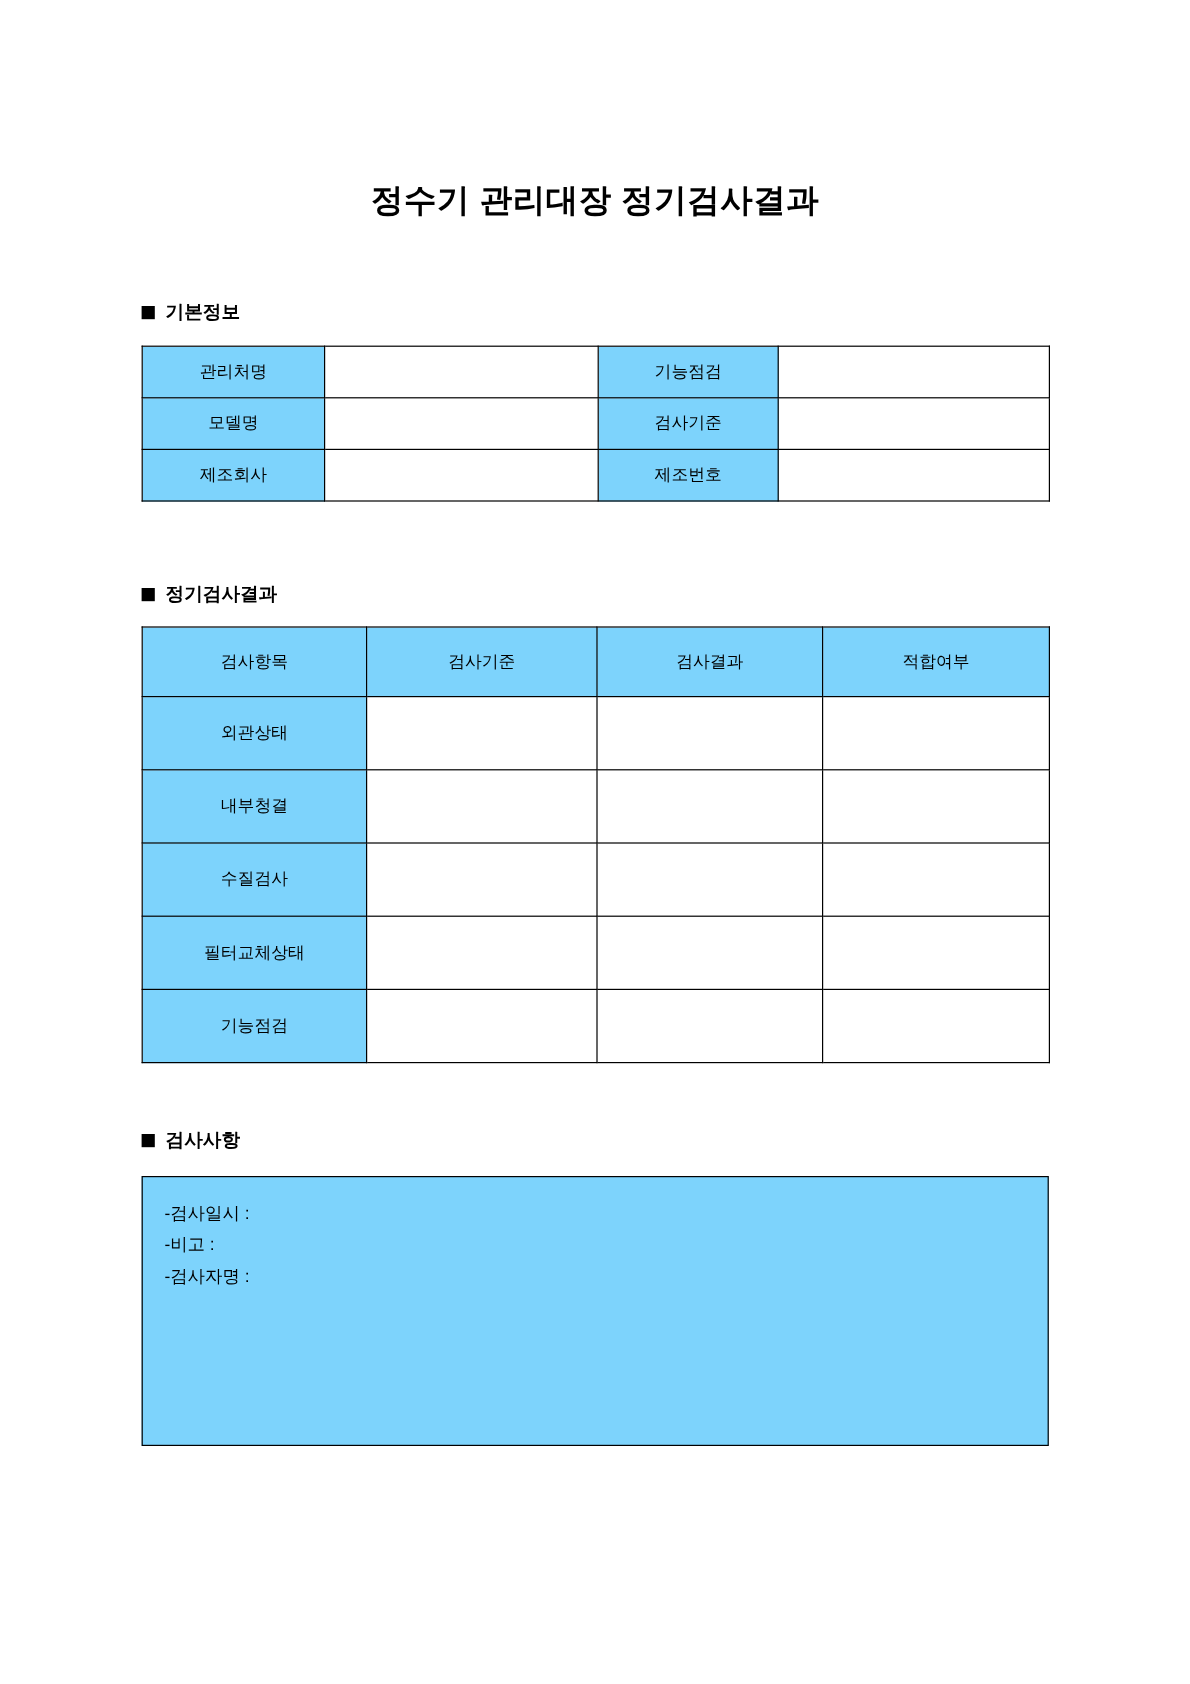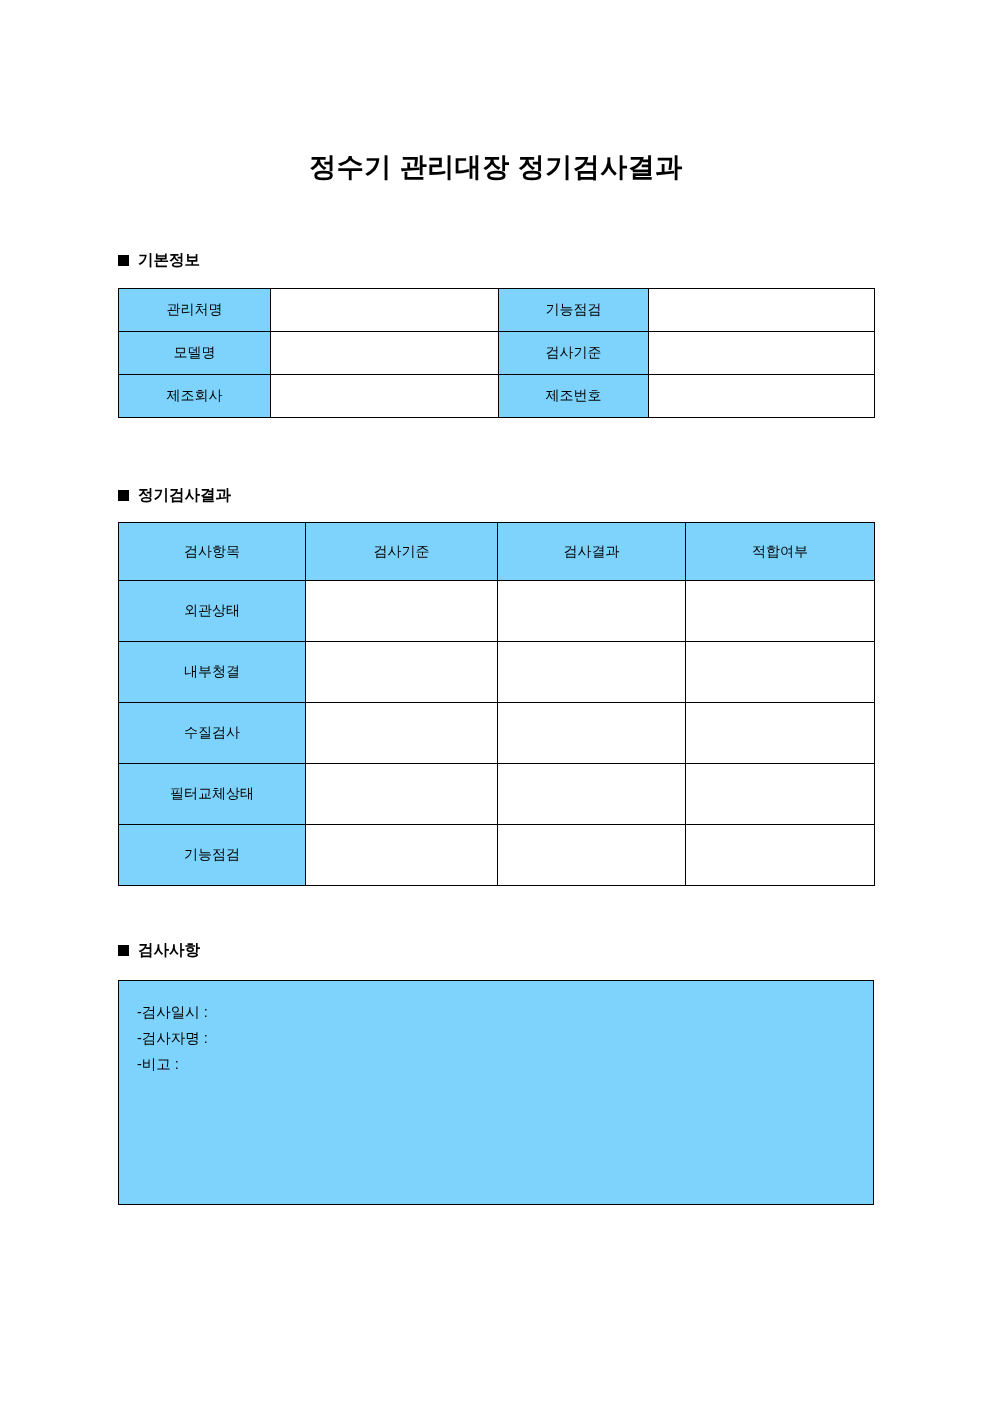--- a/index.html
+++ b/index.html
@@ -215,17 +215,17 @@
     </tbody>
   </table>
 
   <div class="section-head" id="sec-notes">
     <span class="bullet"></span>
     <span>검사사항</span>
   </div>
 
   <div id="notes-box">
     <div class="note-line">-검사일시 :</div>
+    <div class="note-line">-비고 :</div>
     <div class="note-line">-검사자명 :</div>
-    <div class="note-line">-비고 :</div>
   </div>
 
 </div>
 
 </body></html>

